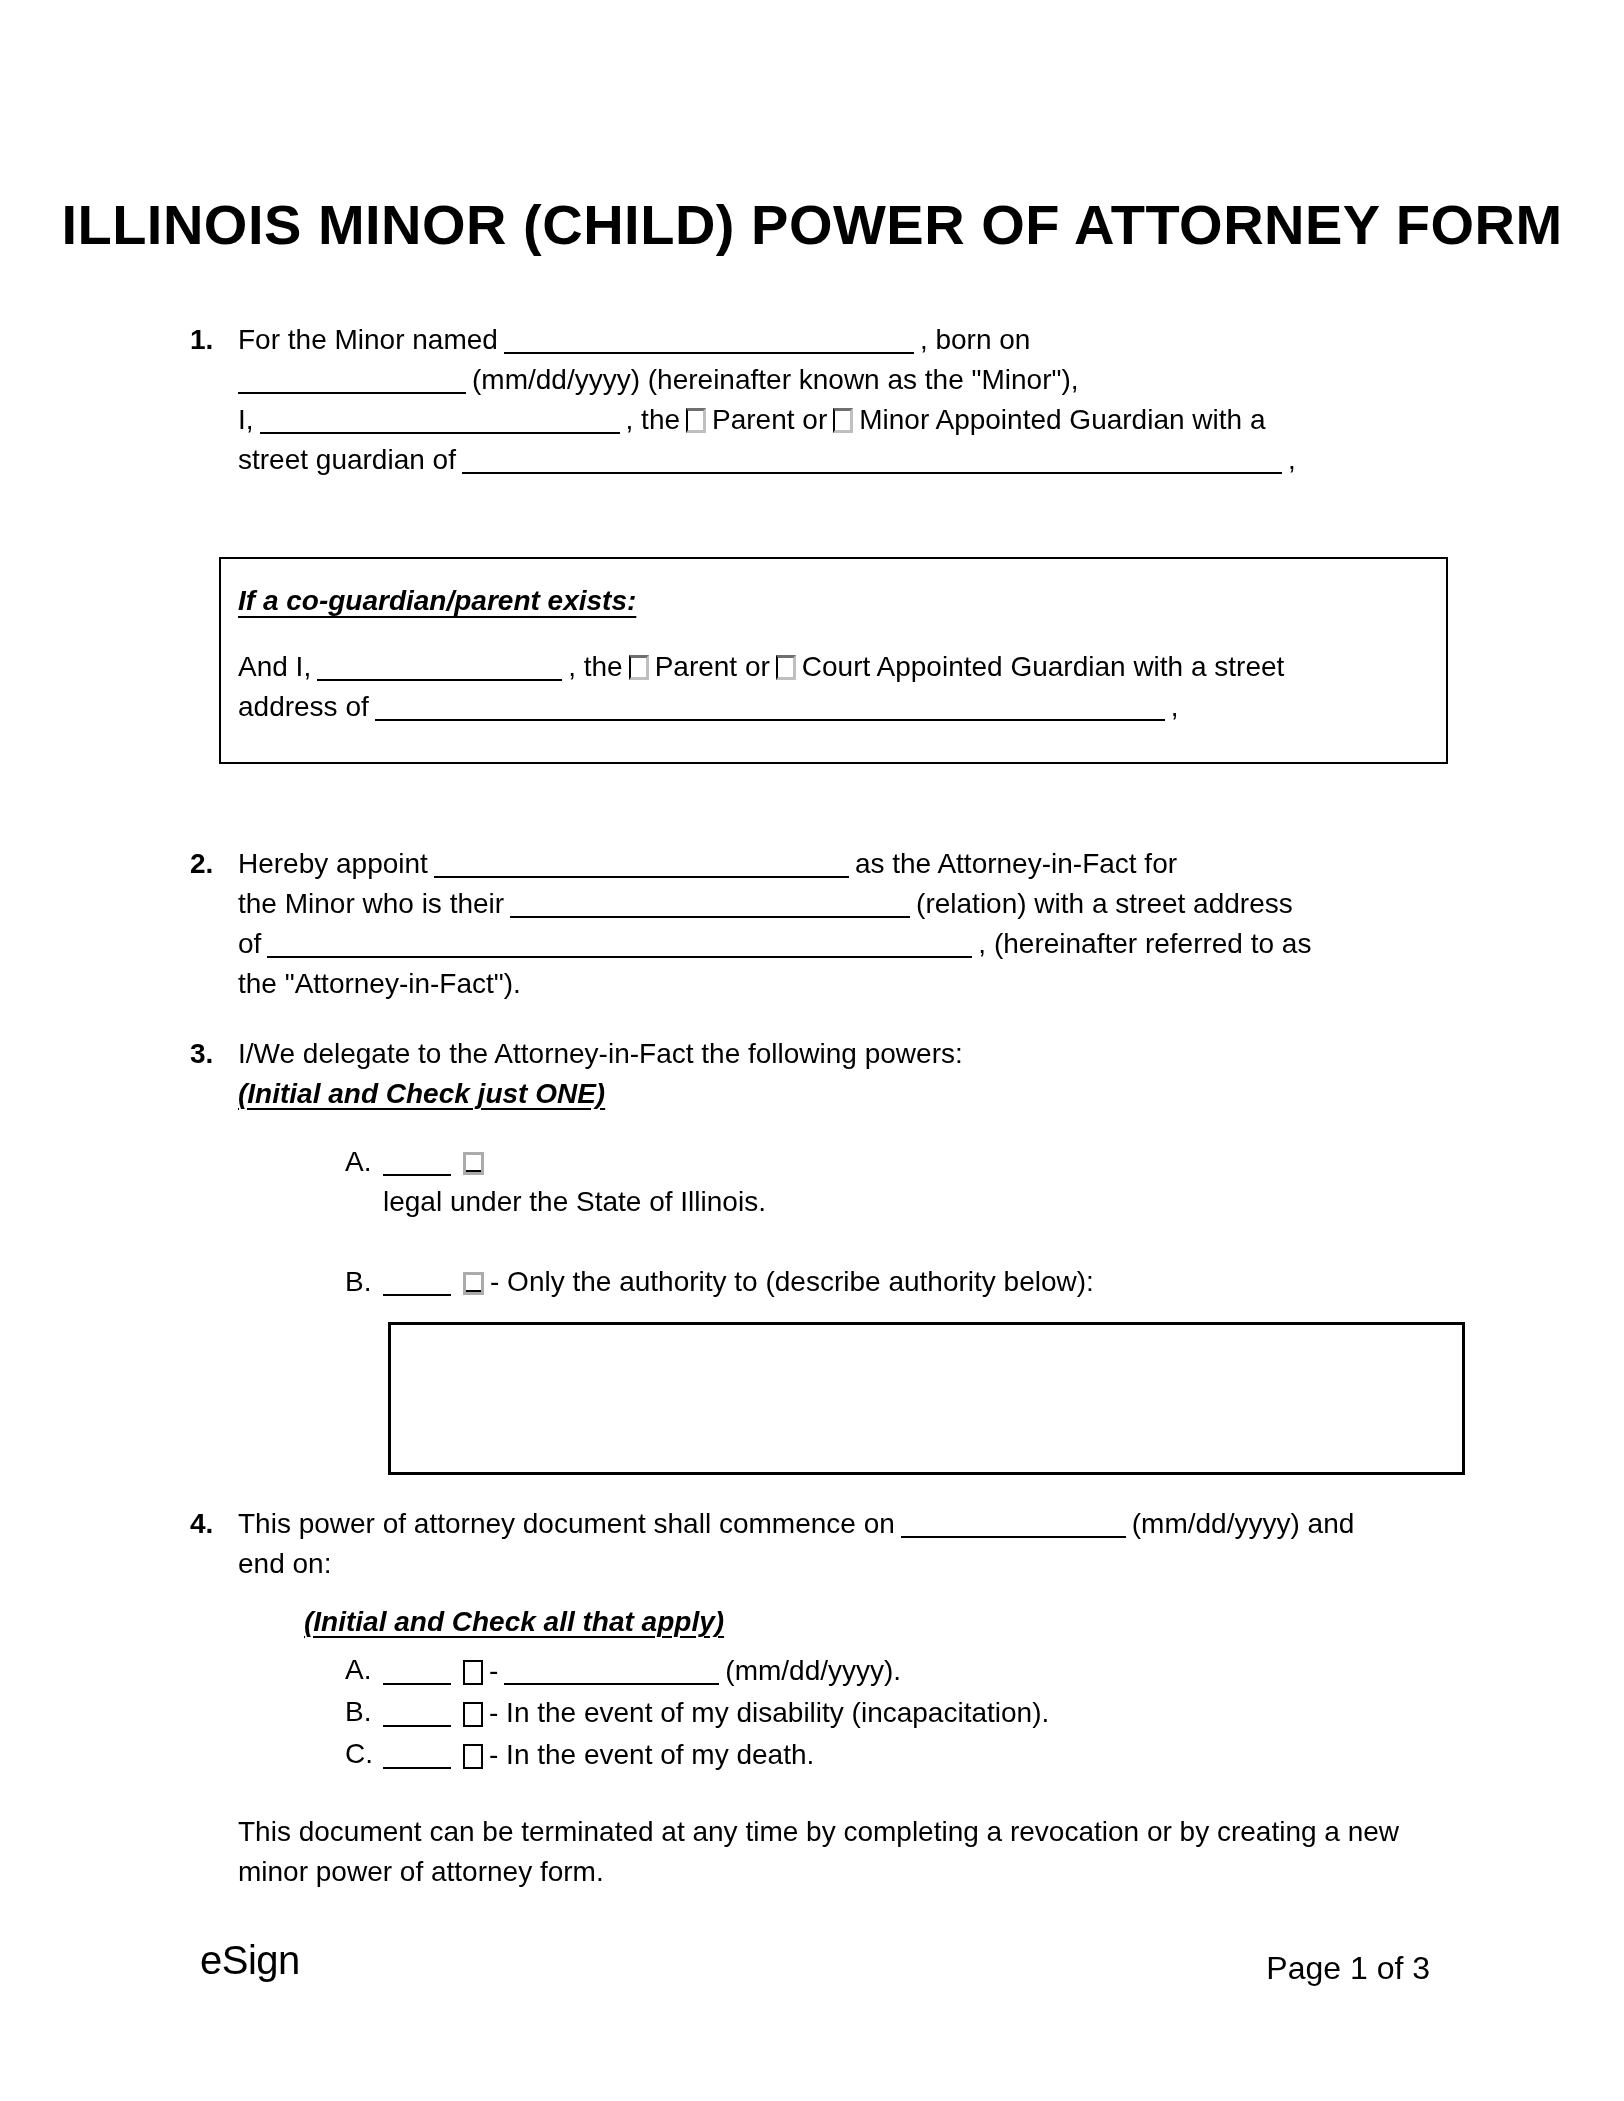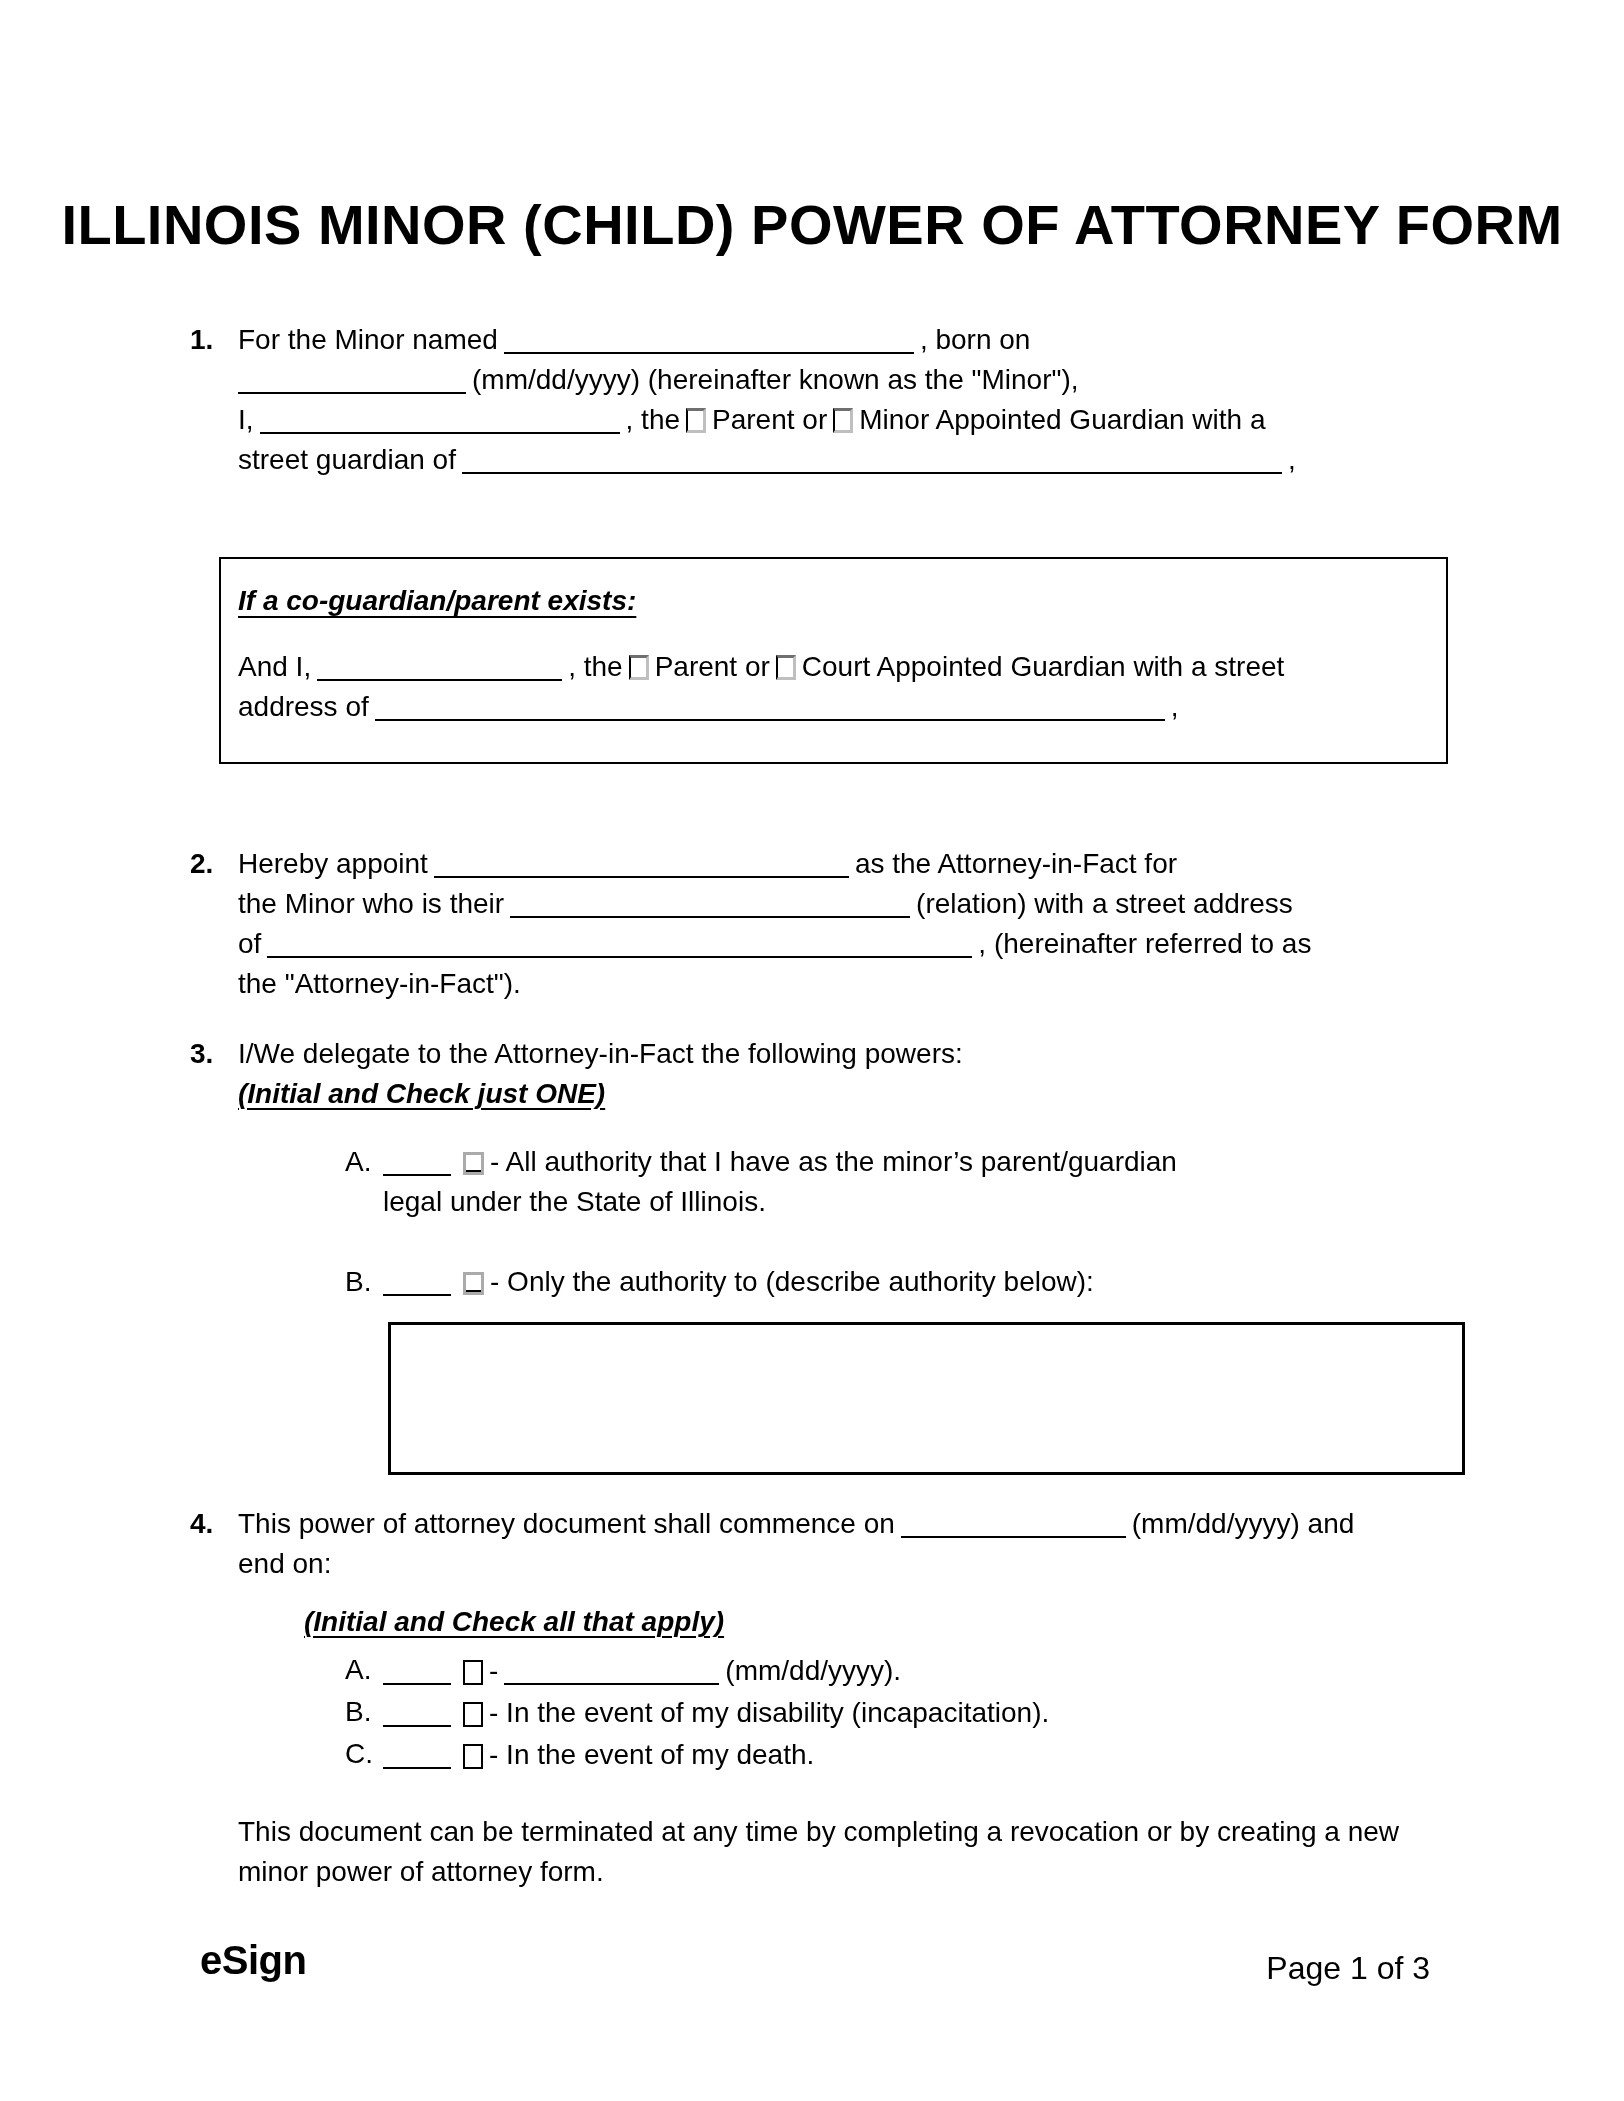--- a/index.html
+++ b/index.html
@@ -60,21 +60,21 @@
   .optlabel { flex:0 0 38px; font-weight:normal; line-height:40px; }
   .optbody { flex:1; }
   .opt.gap { margin-top:40px; }
   .opts4 { margin-top:8px; }
   .opts4 .line { line-height:42px; }
   .instr-indent { margin-left:66px; margin-top:18px; }
   .closing {
     position:absolute; top:1812px; left:238px; width:1205px; line-height:40px;
   }
   .brand {
-    position:absolute; left:200px; top:1938px; font-size:40px; font-weight:bold; letter-spacing:-0.5px;
+    position:absolute; left:200px; top:1938px; font-size:40px; font-weight:normal; letter-spacing:-0.5px;
   }
   .pagenum { position:absolute; right:194px; top:1950px; font-size:32px; }
 </style>
 </head>
 <body>
 
 <div class="page">
 
   <h1 class="title">ILLINOIS MINOR (CHILD) POWER OF ATTORNEY FORM</h1>
 
@@ -131,21 +131,21 @@
         <span>I/We delegate to the Attorney-in-Fact the following powers:</span>
       </div>
       <div class="line">
         <span class="instruction">(Initial and Check just ONE)</span>
       </div>
       <div class="opts">
         <div class="opt">
           <span class="optlabel">A.</span>
           <div class="optbody">
             <div class="line">
-              <span class="blank" style="width:68px; margin-left:0;"></span><span class="cbs3"></span><span>- All authority that I have as the minor’s parent/guardian</span>
+              <span class="blank" style="width:68px; margin-left:0;"></span><span class="cbs3"></span>
             </div>
             <div class="line">
               <span>legal under the State of Illinois.</span>
             </div>
           </div>
         </div>
         <div class="opt gap">
           <span class="optlabel">B.</span>
           <div class="optbody">
             <div class="line">

